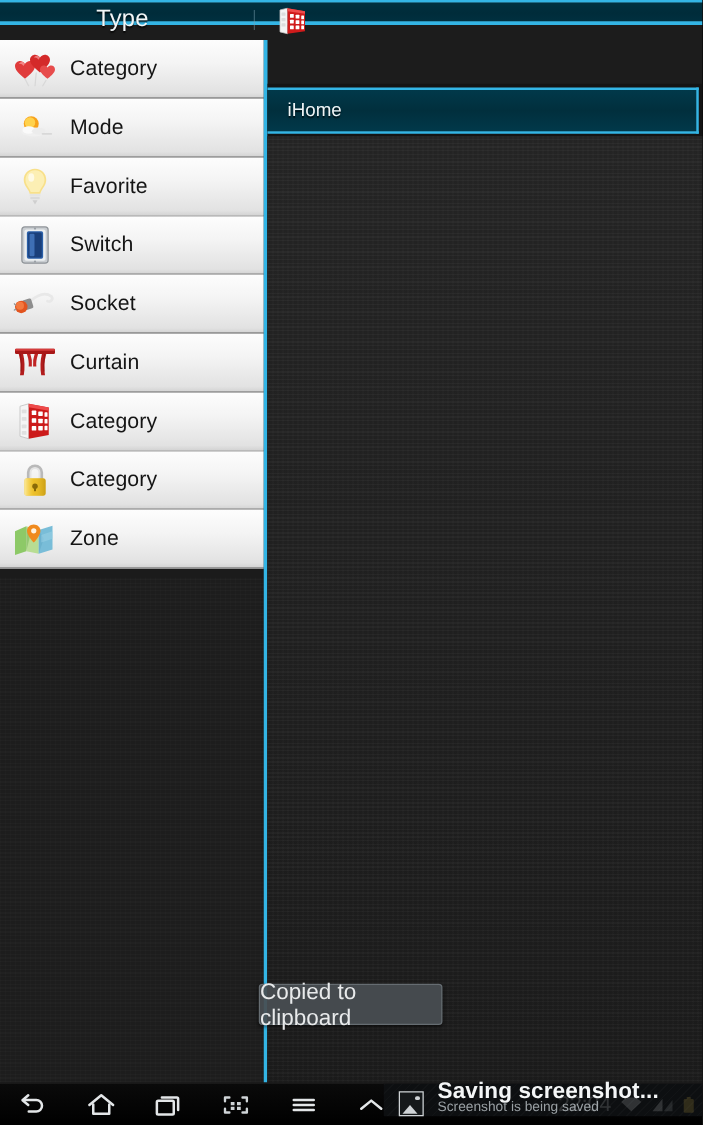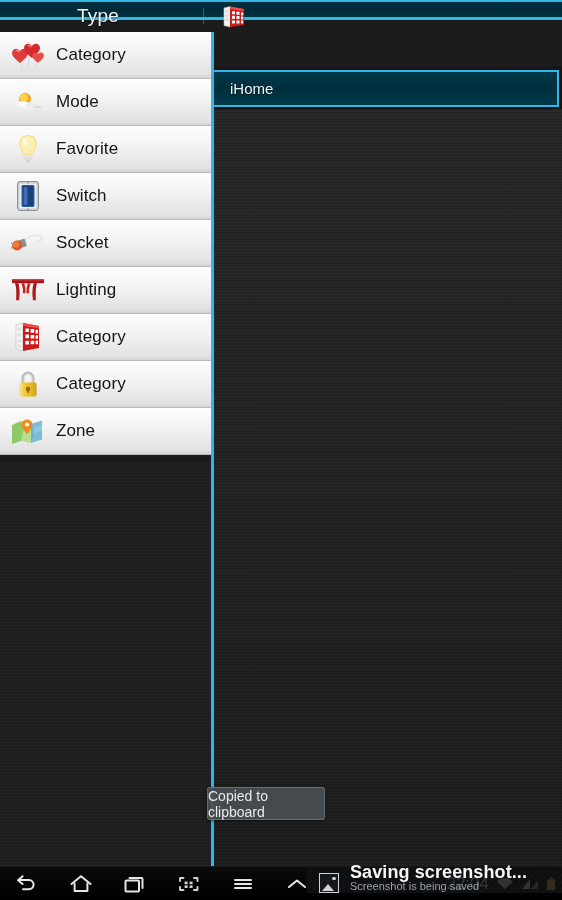--- a/index.html
+++ b/index.html
@@ -99,26 +99,26 @@
     background:#232323;
     background-image:
       repeating-linear-gradient(0deg, rgba(255,255,255,.022) 0px, rgba(255,255,255,.022) 1px, rgba(0,0,0,.05) 1px, rgba(0,0,0,.05) 3px),
       repeating-linear-gradient(90deg, rgba(255,255,255,.014) 0px, rgba(255,255,255,.014) 1px, rgba(0,0,0,0) 1px, rgba(0,0,0,0) 4px),
       linear-gradient(to bottom,#262626 0%,#202020 60%,#1b1b1b 100%);
   }
 
   
   .toast{
     position:absolute; left:207px; top:787px;
-    width:118px; height:33px;
+    width:147px; height:33px;
     background:rgba(72,78,82,.93);
     border:1px solid rgba(130,138,143,.55);
     border-radius:3px;
     display:flex; align-items:center; justify-content:flex-start;
-    color:#e8eaeb; font-size:14px;
+    color:#e8eaeb; font-size:18px;
     box-shadow:0 1px 3px rgba(0,0,0,.5);
   }
 
   
   .sysbar{
     position:absolute; left:0; bottom:0; width:562px; height:34px;
     background:linear-gradient(to bottom,#0a0a0a 0%,#000 100%);
     border-top:1px solid #1a1a1a;
   }
   .navbtns{
@@ -284,21 +284,21 @@
             <rect x="1" y="2" width="32" height="4.2" rx="1" fill="#a81717"></rect>
             <rect x="1" y="2" width="32" height="1.6" rx="0.8" fill="#d53c3c"></rect>
             <path d="M4 6.2 q2.5 9 1 17 h3 q1.5 -9 -0.5 -17 z" fill="#b21c1c"></path>
             <path d="M10.5 6.2 q2 6 1.4 10 h2.6 q0.6 -5 -1.2 -10 z" fill="#c02424"></path>
             <path d="M19.5 6.2 q-2 6 -1.4 10 h-2.6 q-0.6 -5 1.2 -10 z" fill="#c02424"></path>
             <path d="M26 6.2 q-2.5 9 -1 17 h-3 q-1.5 -9 0.5 -17 z" fill="#b21c1c"></path>
             <path d="M5.4 6.2 q1 8 0.4 14" stroke="#8f1212" stroke-width=".7" fill="none"></path>
             <path d="M24.6 6.2 q-1 8 -0.4 14" stroke="#8f1212" stroke-width=".7" fill="none"></path>
           </svg>
         </div>
-        <div class="side-item-label">Lighting</div>
+        <div class="side-item-label">Curtain</div>
       </div>
 
       <div class="side-item">
         <div class="side-item-icon">
           <svg width="28" height="30" viewBox="0 0 28 30">
             <path d="M2 3 L9 1 L9 29 L2 27 Z" fill="#f5f5f5" stroke="#c4c4c4" stroke-width="0.7"></path>
             <path d="M9 1 L25 4 L25 26 L9 29 Z" fill="#cc1a1a"></path>
             <path d="M9 1 L25 4 L25 6.6 L9 3.8 Z" fill="#ee4a4a"></path>
             <g fill="#ffffff">
               <rect x="11.4" y="6.4" width="3.6" height="3.6" rx="0.5"></rect>

